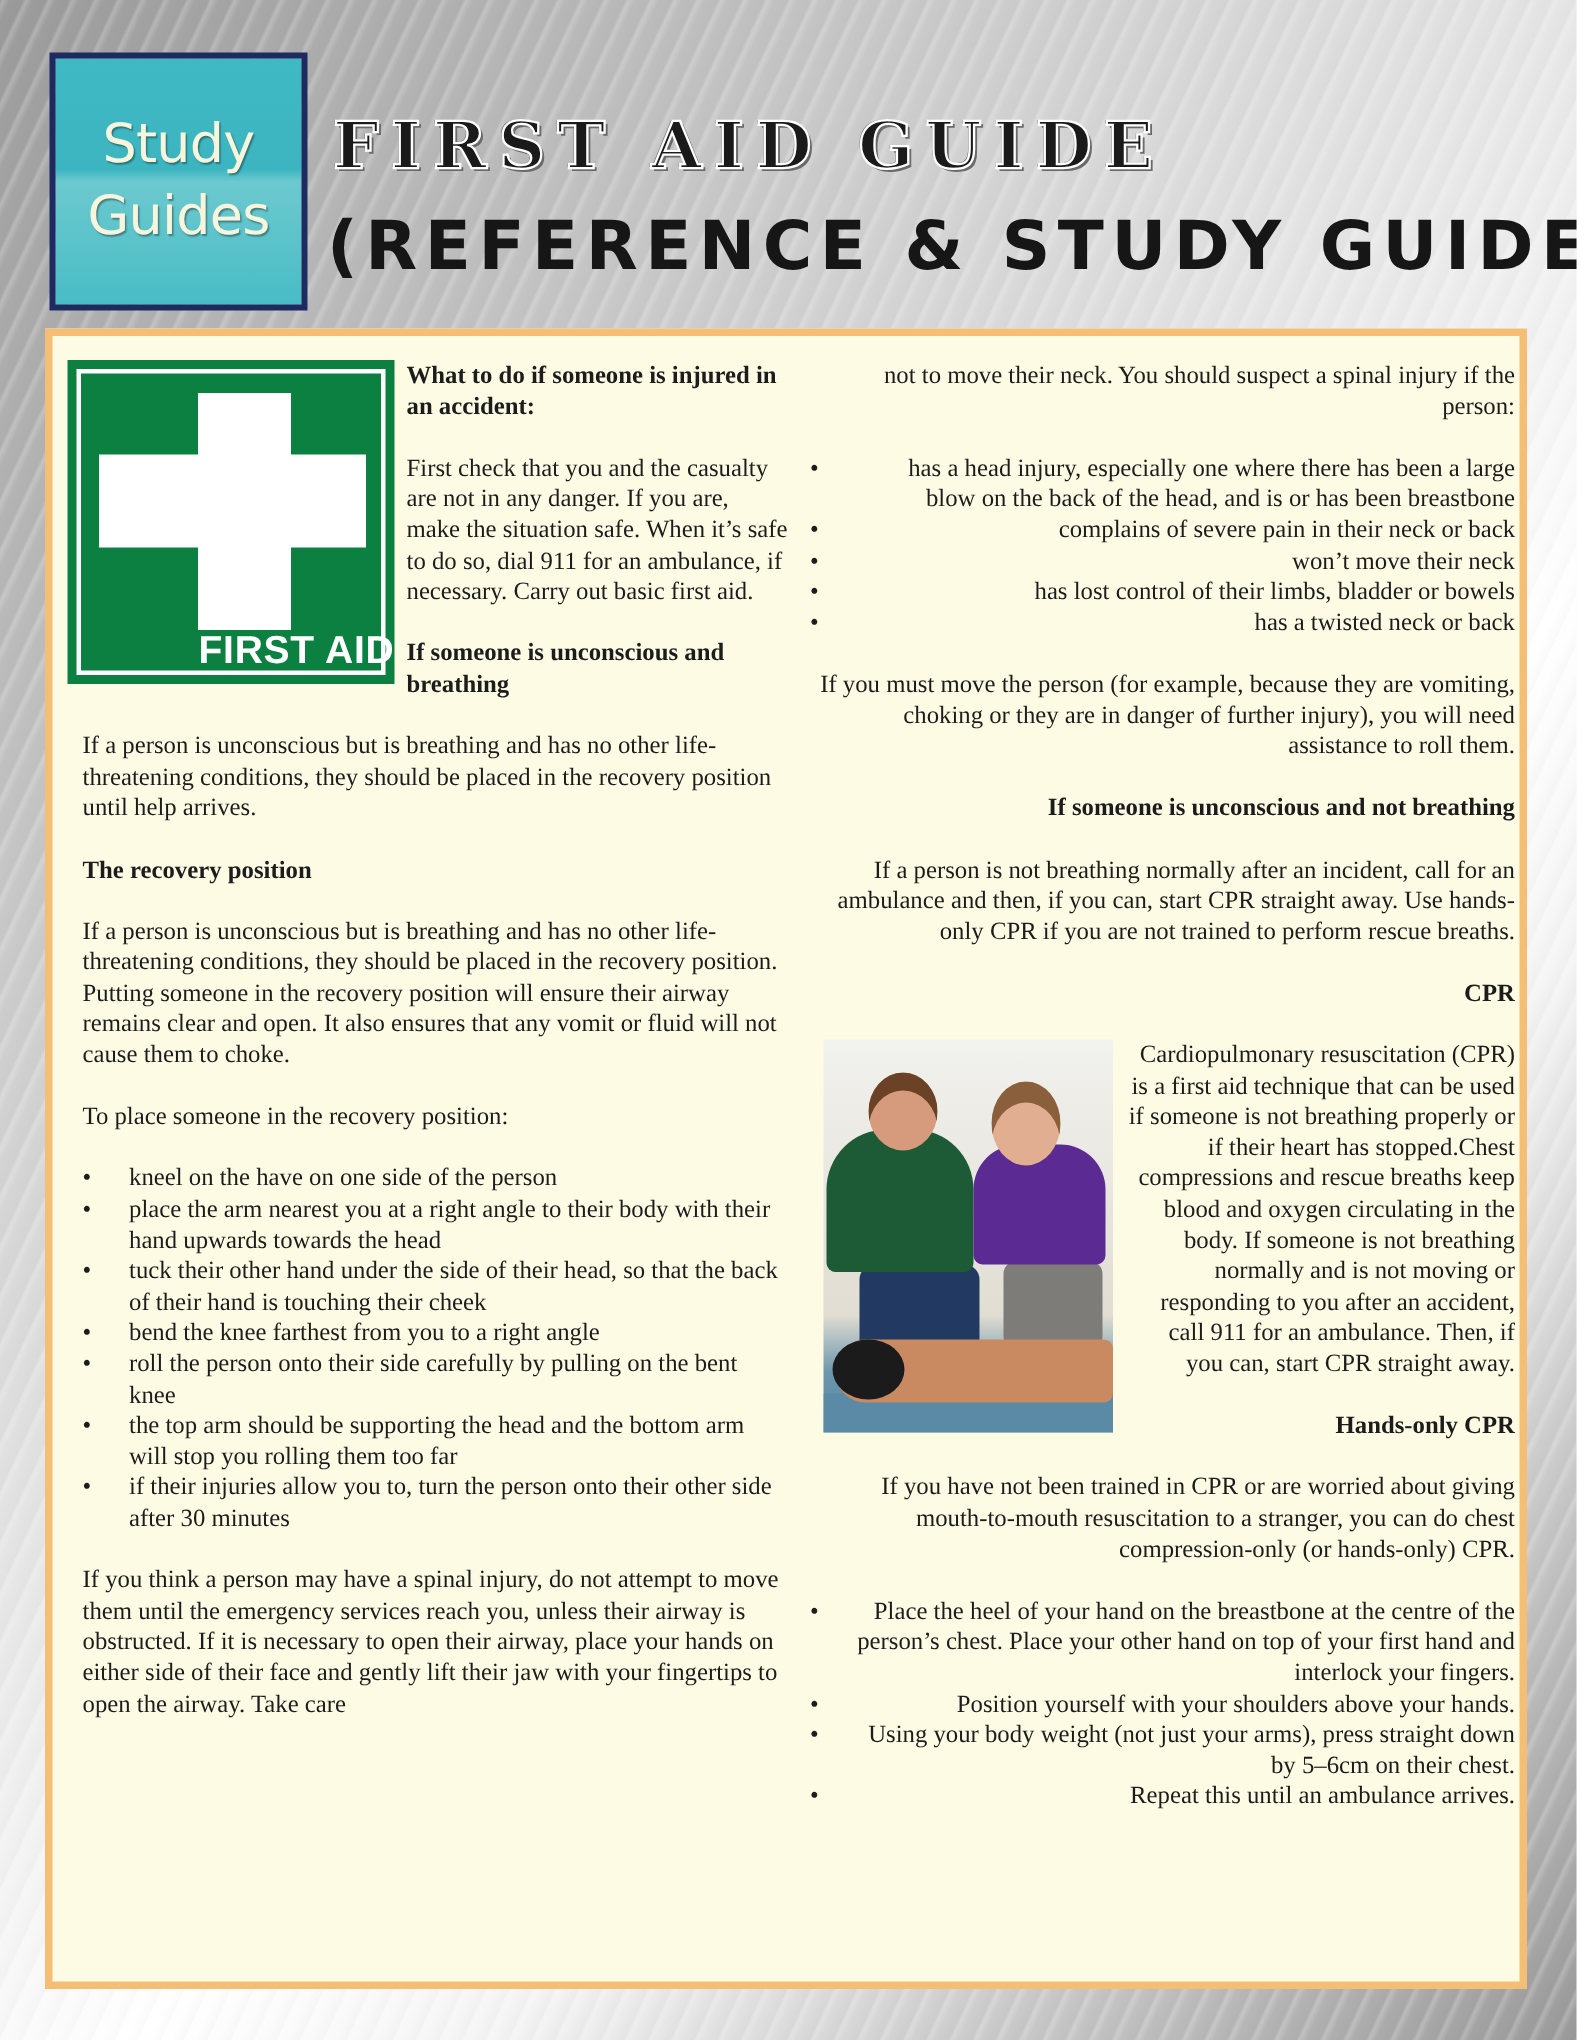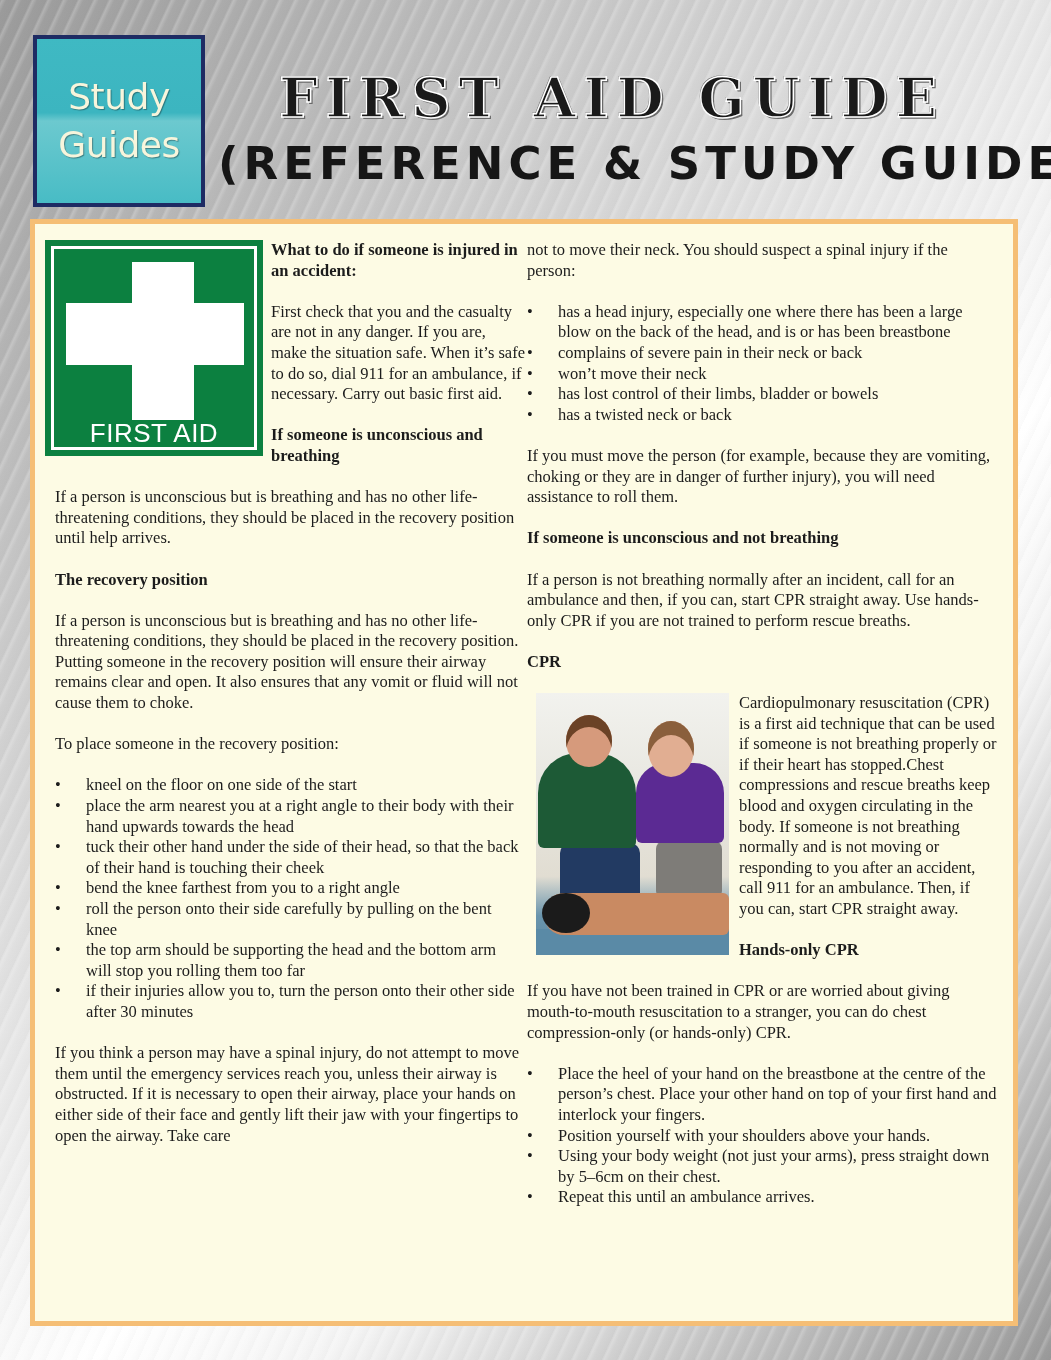--- a/index.html
+++ b/index.html
@@ -21,59 +21,58 @@
     border: 4px solid #1e2b63; box-sizing: border-box;
     display: flex; flex-direction: column; align-items: center; justify-content: center;
     font-family: "DejaVu Sans", sans-serif;
   }
   .logo span {
     color: #f7f5dc; font-size: 36px; line-height: 48px; letter-spacing: -0.5px;
     text-shadow: 1px 1px 1px rgba(0,0,0,0.35);
   }
   .title1 {
     position: absolute; left: 222px; top: 62px; width: 780px;
-    font-family: "DejaVu Serif", serif; font-weight: bold; font-size: 54px; line-height: 72px;
+    font-family: "DejaVu Serif", serif; font-weight: bold; font-size: 43px; line-height: 72px;
     letter-spacing: 8px; color: #1a1a1a;
     -webkit-text-stroke: 1.5px #ffffff;
     text-shadow: 0 0 0 #555, 2px 2px 0 #6a6a6a, -1px -1px 0 #6a6a6a;
     white-space: nowrap;
-    text-align: center;
   }
   .title2 {
     position: absolute; left: 218px; top: 138px; width: 800px;
     font-family: "DejaVu Sans", sans-serif; font-weight: bold; font-size: 45px; line-height: 52px;
     letter-spacing: 5px; color: #161616; white-space: nowrap;
   }
   .panel {
     position: absolute; left: 30px; top: 219px; width: 988px; height: 1107px;
     background: #fdfbe4; border: 5px solid #f5be75; box-sizing: border-box;
   }
   .col {
     position: absolute; font-size: 16.5px; line-height: 20.6px;
   }
   .col p { margin: 0 0 20.6px 0; }
   .col .h { font-weight: bold; }
   .col ul { list-style: none; margin: 0 0 20.6px 0; padding: 0; }
   .col li { position: relative; padding-left: 31px; }
   .col li::before { content: "•"; position: absolute; left: 0; top: 0; }
   .left { left: 20px; top: 16px; width: 470px; }
-  .right { left: 492px; top: 16px; width: 470px; }
+  .right { left: 505px; top: 16px; width: 470px; text-align: right; }
   .fa-sign {
     float: left; width: 218px; height: 216px; margin: 0 8px 4px -10px;
     background: #0c8040; box-sizing: border-box; position: relative;
   }
   .fa-sign .inner {
     position: absolute; left: 6px; top: 6px; right: 6px; bottom: 6px;
     border: 3px solid #ffffff;
   }
   .cross-v { position: absolute; left: 87px; top: 22px; width: 62px; height: 158px; background: #ffffff; }
   .cross-h { position: absolute; left: 21px; top: 63px; width: 178px; height: 62px; background: #ffffff; }
   .fa-text {
-    position: absolute; left: 0; right: 0; bottom: 12px; text-align: center;
-    color: #ffffff; font-family: "Liberation Sans", sans-serif; font-weight: normal; font-size: 26px; letter-spacing: 0.5px;
+    position: absolute; left: 0; right: 0; bottom: 12px; text-align: right;
+    color: #ffffff; font-family: "Liberation Sans", sans-serif; font-weight: bold; font-size: 26px; letter-spacing: 0.5px;
   }
   .cpr-photo {
     float: left; width: 193px; height: 262px; margin: 0 10px 6px 9px; position: relative; overflow: hidden;
     background: linear-gradient(180deg, #f2f2ee 0%, #e7e6df 40%, #e1ddd2 70%, #6a95ad 85%, #5b87a0 100%);
   }
   .cpr-photo .man-shirt { position: absolute; left: 2px; top: 60px; width: 98px; height: 95px; background: #1d5a36; border-radius: 40px 40px 6px 6px; }
   .cpr-photo .man-head { position: absolute; left: 30px; top: 22px; width: 46px; height: 52px; background: #d69a7c; border-radius: 50%; box-shadow: inset 0 12px 0 #6b4226; }
   .cpr-photo .man-jeans { position: absolute; left: 24px; top: 150px; width: 80px; height: 70px; background: #223a62; border-radius: 10px; }
   .cpr-photo .girl-shirt { position: absolute; left: 100px; top: 70px; width: 88px; height: 80px; background: #5b2a93; border-radius: 30px 30px 6px 6px; }
   .cpr-photo .girl-head { position: absolute; left: 112px; top: 28px; width: 46px; height: 56px; background: #e1ae92; border-radius: 50%; box-shadow: inset 0 14px 0 #8a5f3c; }
@@ -105,21 +104,21 @@
       <div class="fa-text">FIRST AID</div>
     </div>
     <p class="h">What to do if someone is injured in an accident:</p>
     <p>First check that you and the casualty are not in any danger. If you are, make the situation safe. When it’s safe to do so, dial 911 for an ambulance, if necessary. Carry out basic first aid.</p>
     <p class="h">If someone is unconscious and breathing</p>
     <p>If a person is unconscious but is breathing and has no other life-threatening conditions, they should be placed in the recovery position until help arrives.</p>
     <p class="h">The recovery position</p>
     <p>If a person is unconscious but is breathing and has no other life-threatening conditions, they should be placed in the recovery position. Putting someone in the recovery position will ensure their airway remains clear and open. It also ensures that any vomit or fluid will not cause them to choke.</p>
     <p>To place someone in the recovery position:</p>
     <ul>
-      <li>kneel on the floor on one side of the start</li>
+      <li>kneel on the have on one side of the person</li>
       <li>place the arm nearest you at a right angle to their body with their hand upwards towards the head</li>
       <li>tuck their other hand under the side of their head, so that the back of their hand is touching their cheek</li>
       <li>bend the knee farthest from you to a right angle</li>
       <li>roll the person onto their side carefully by pulling on the bent knee</li>
       <li>the top arm should be supporting the head and the bottom arm will stop you rolling them too far</li>
       <li>if their injuries allow you to, turn the person onto their other side after 30 minutes</li>
     </ul>
     <p>If you think a person may have a spinal injury, do not attempt to move them until the emergency services reach you, unless their airway is obstructed. If it is necessary to open their airway, place your hands on either side of their face and gently lift their jaw with your fingertips to open the airway. Take care</p>
   </div>
 

